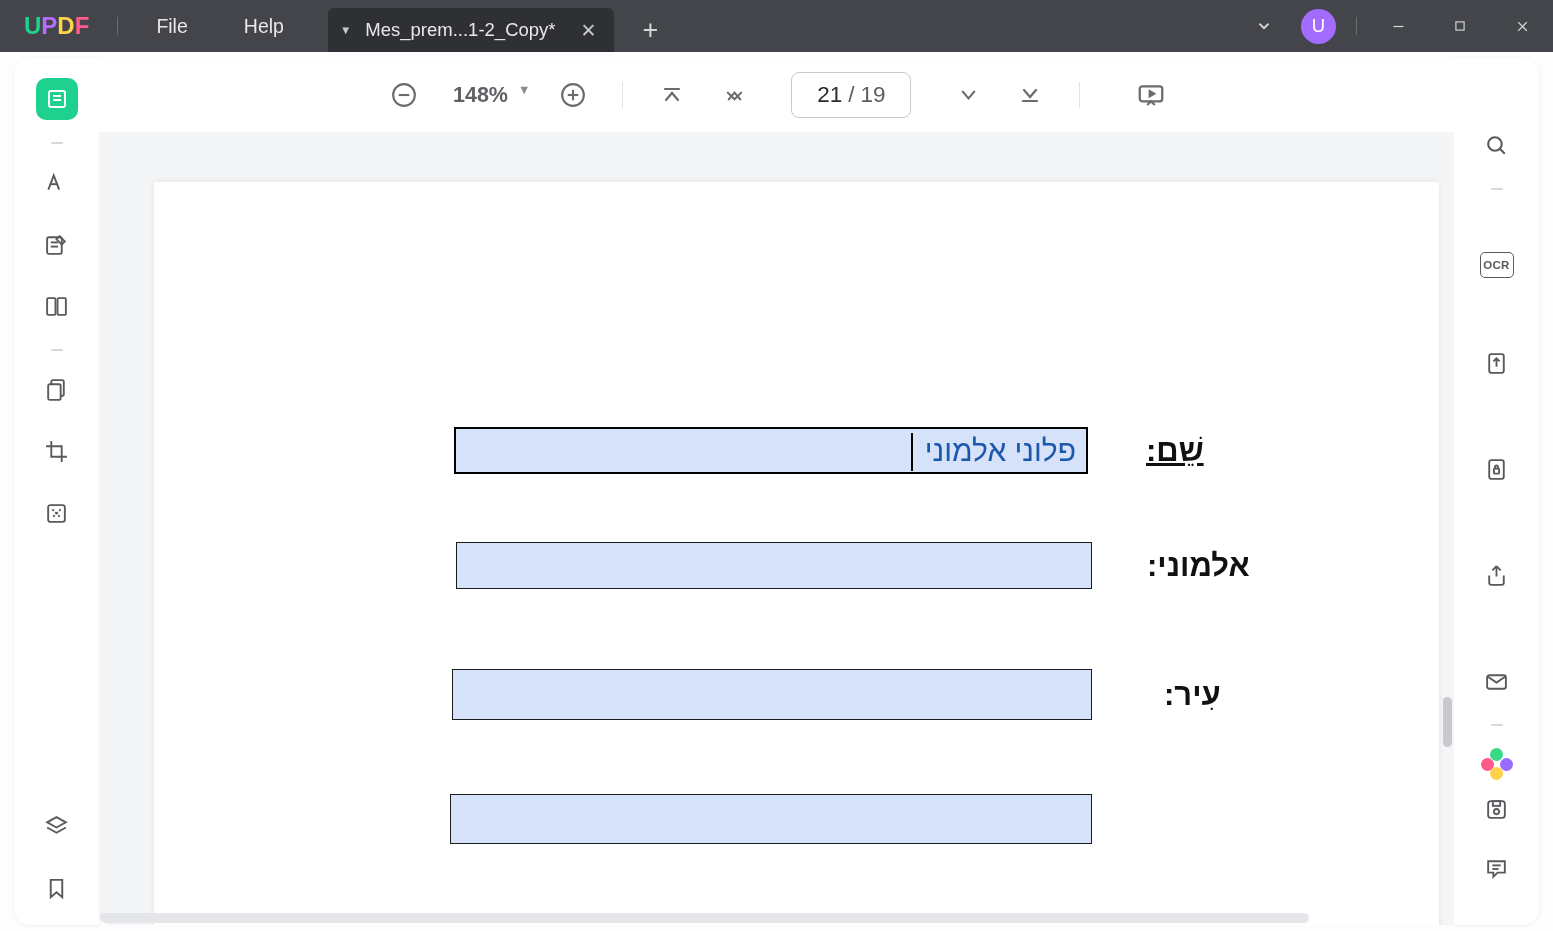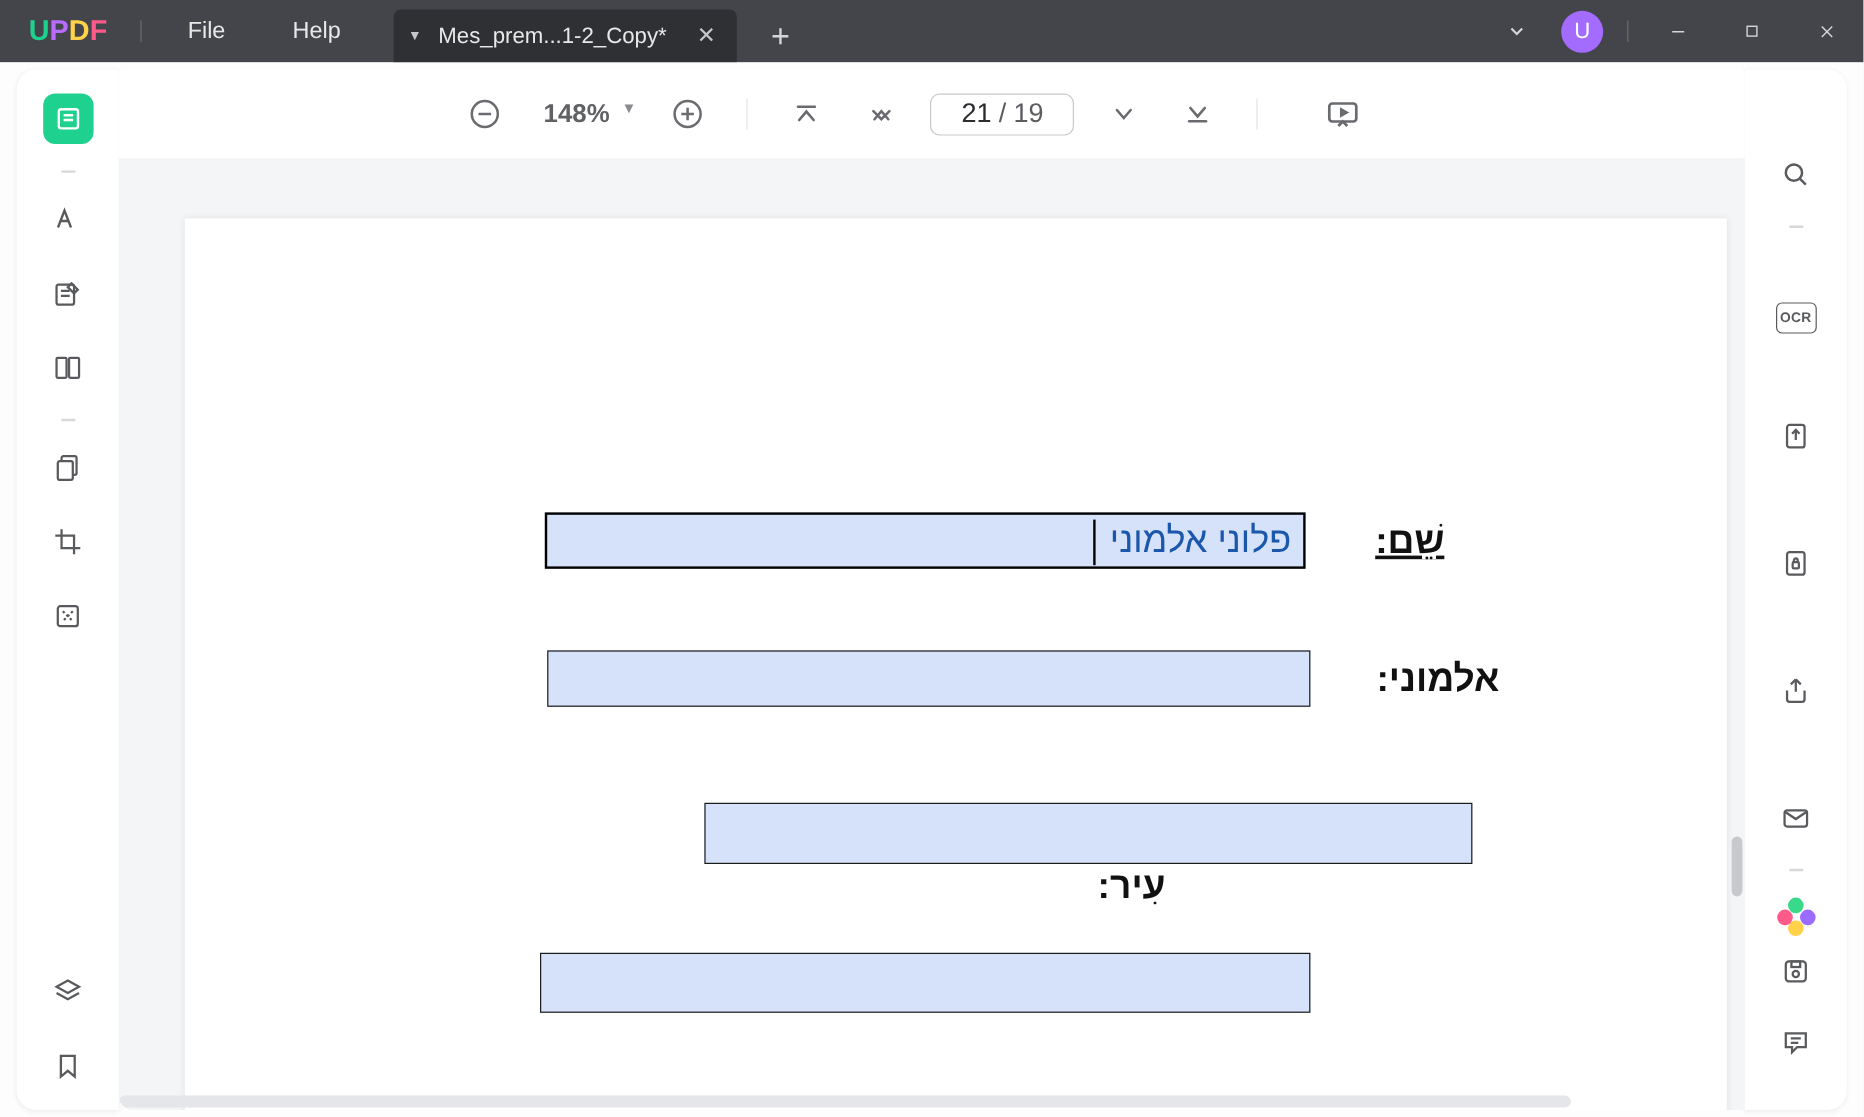--- a/index.html
+++ b/index.html
@@ -156,26 +156,26 @@
   .tool svg { display:block; }
   .zoom-box {
     display:flex; align-items:flex-start;
     margin: 0 8px;
     font-weight: bold;
   }
   .zoom-text { font-size: 21.5px; color:#606164; padding: 0 6px 0 16px; }
   .zoom-dd { color:#8a8b8f; font-size:12.5px; margin: 0 10px 0 4px; }
   .tb-sep2 { width:1px; height:26px; background:#e2e3e6; margin: 0 24px; }
   .page-box {
-    width: 120px; height: 35px;
+    width: 120px; height: 46px;
     border: 1.5px solid #c8c9cd;
     border-radius: 8px;
     display:flex; align-items:center; justify-content:center;
     font-size: 22.5px; color:#5b5c60;
-    margin: 0 4px;
+    margin: 0 20px;
   }
   .page-cur { color:#2b2c30; }
   .present { margin-left: 28px; }
 
   
   .content {
     position: absolute;
     top: 80px; bottom: 6px;
     left: 99px; right: 99px;
     background: #f4f5f7;
@@ -490,21 +490,21 @@
         <div class="form-label" style="margin-left:58px;text-decoration:underline;">שֵׁם:</div>
       </div>
 
       <div class="form-row" style="top:360px; left:302px; width:910px;">
         <div class="form-field" style="width:636px;">
           <span></span>
         </div>
         <div class="form-label" style="margin-left:55px;">אלמוני:</div>
       </div>
 
-      <div class="form-row" style="top:487px; left:298px; width:910px;flex-direction:column;">
+      <div class="form-row" style="top:487px; left:298px; width:910px;">
         <div class="form-field" style="width:640px; height:51px;">
           <span></span>
         </div>
         <div class="form-label" style="margin-left:72px;">עִיר:</div>
       </div>
 
       <div class="form-row" style="top:612px; left:296px; width:980px;">
         <div class="form-field" style="width:642px; height:50px;">
           <span></span>
         </div>

